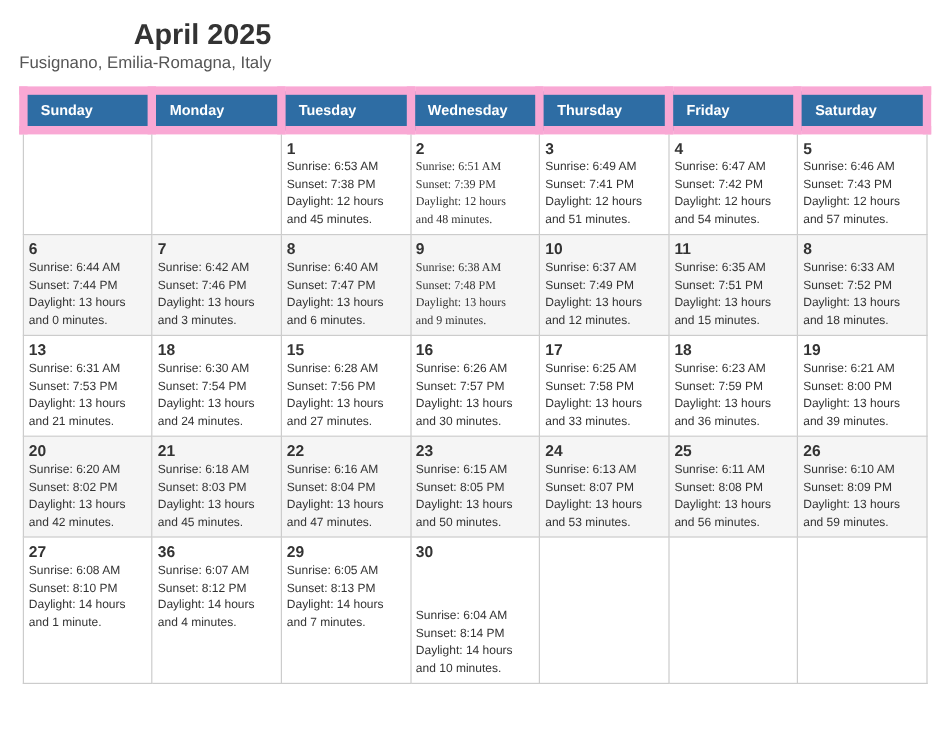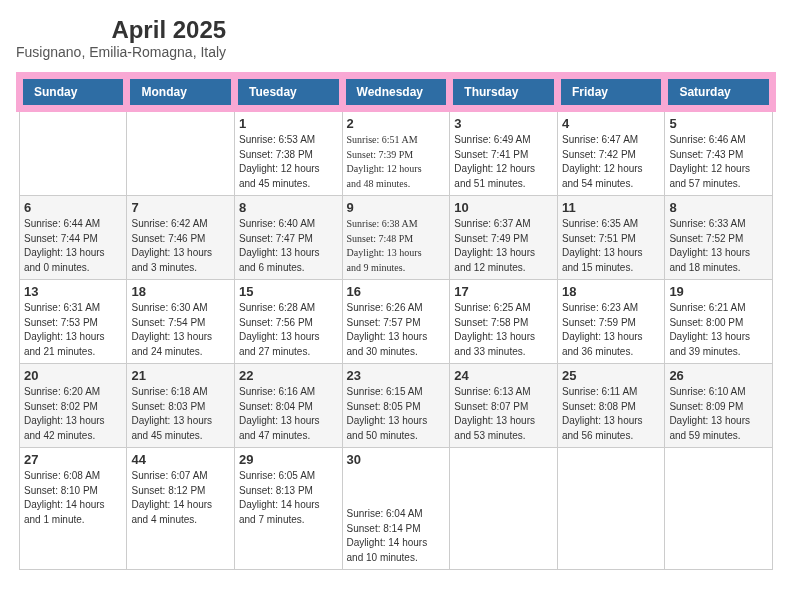--- a/index.html
+++ b/index.html
@@ -313,21 +313,21 @@
       </tr>
       <tr>
         <td>
           <span class="day-number">27</span>
           <div class="day-detail" style="white-space: pre-line;">Sunrise: 6:08 AM
 Sunset: 8:10 PM
 Daylight: 14 hours
 and 1 minute.</div>
         </td>
         <td>
-          <span class="day-number">44</span>
+          <span class="day-number">36</span>
           <div class="day-detail" style="white-space: pre-line;">Sunrise: 6:07 AM
 Sunset: 8:12 PM
 Daylight: 14 hours
 and 4 minutes.</div>
         </td>
         <td>
           <span class="day-number">29</span>
           <div class="day-detail" style="white-space: pre-line;">Sunrise: 6:05 AM
 Sunset: 8:13 PM
 Daylight: 14 hours

